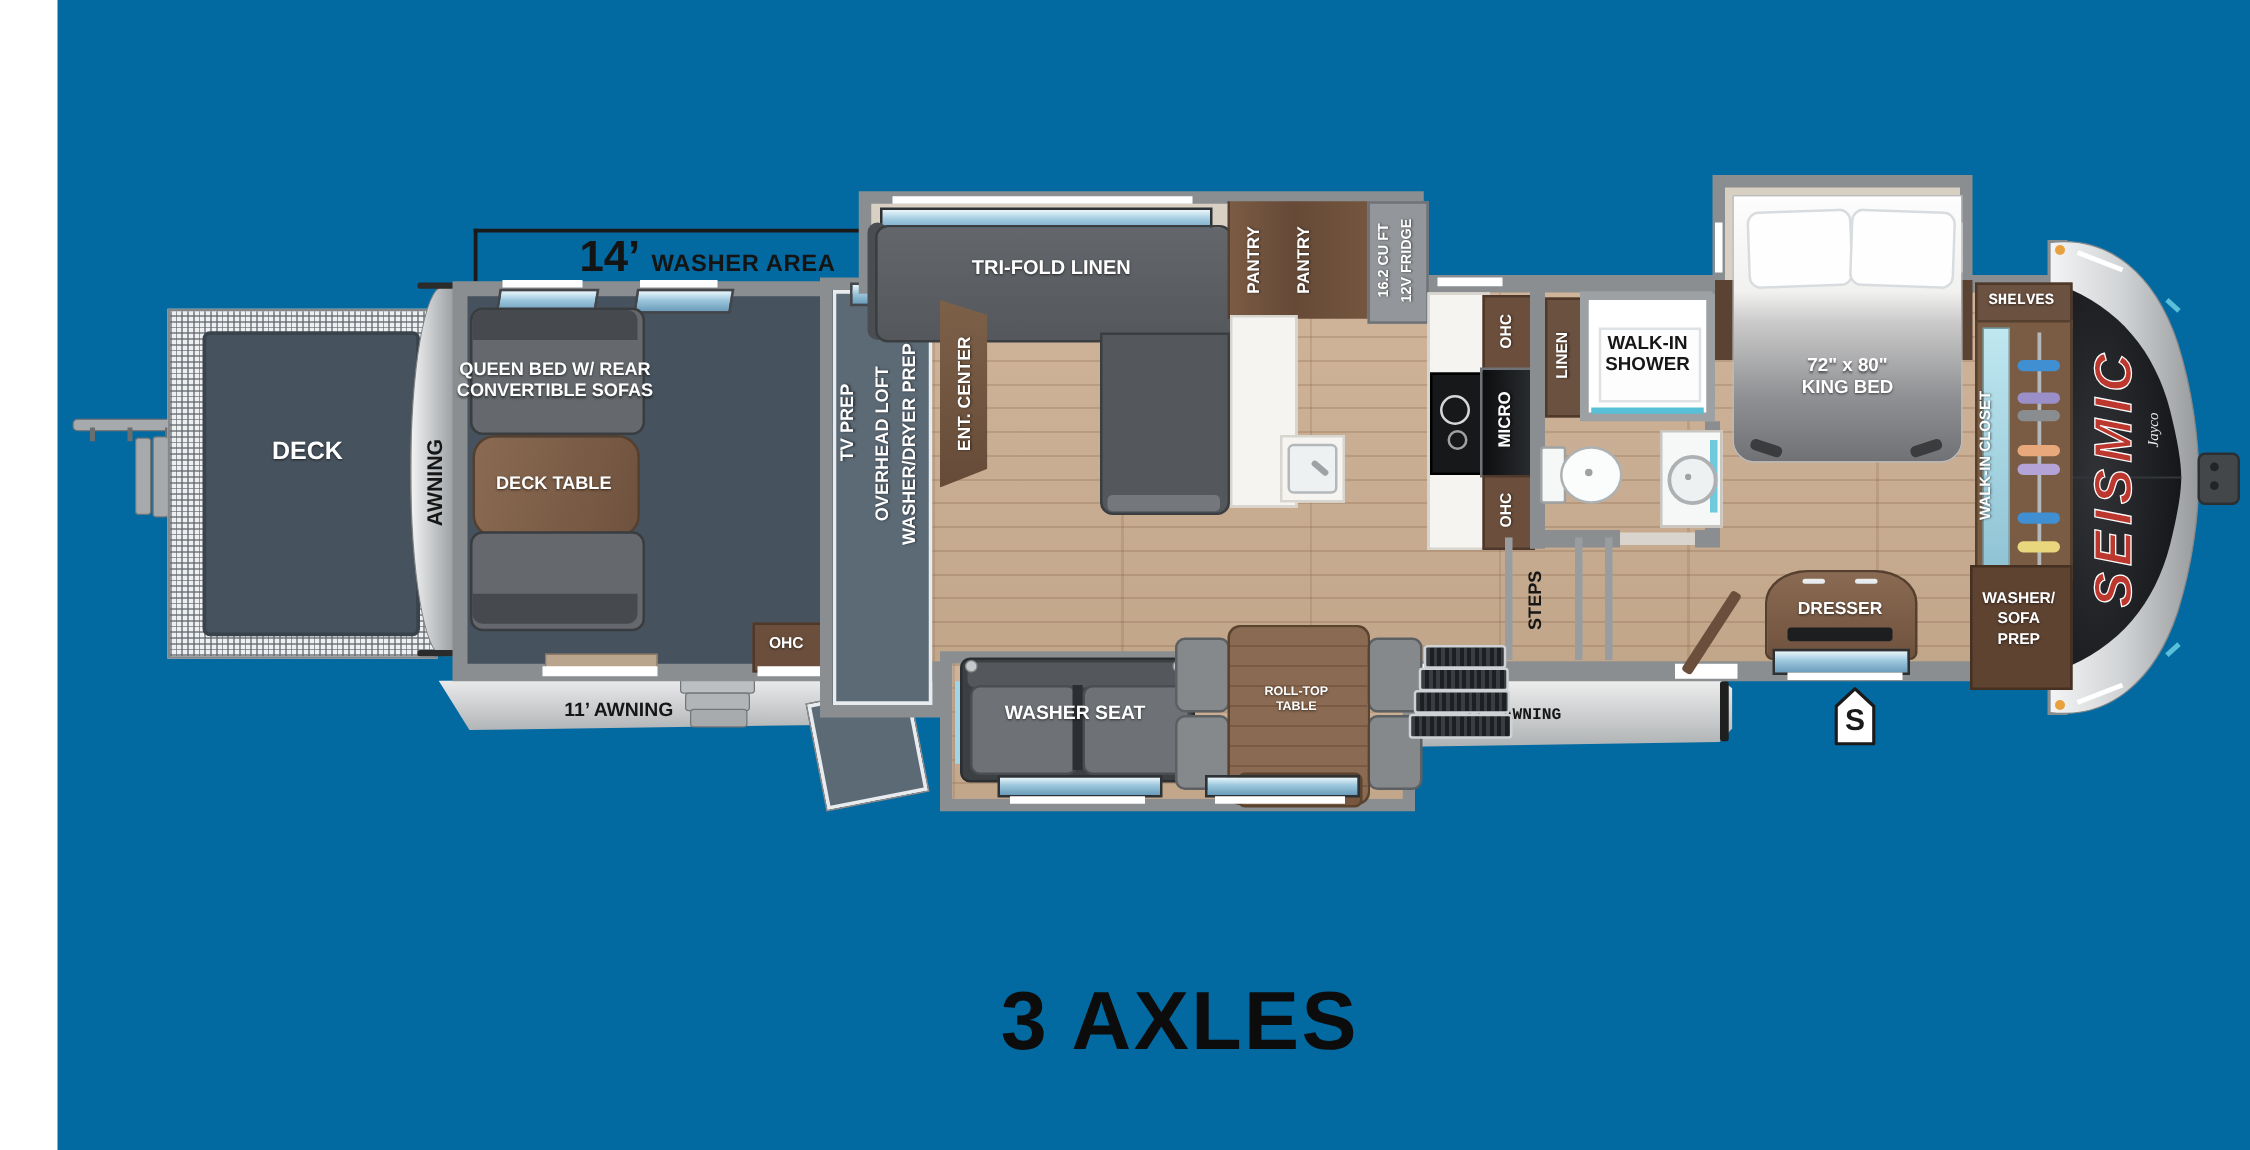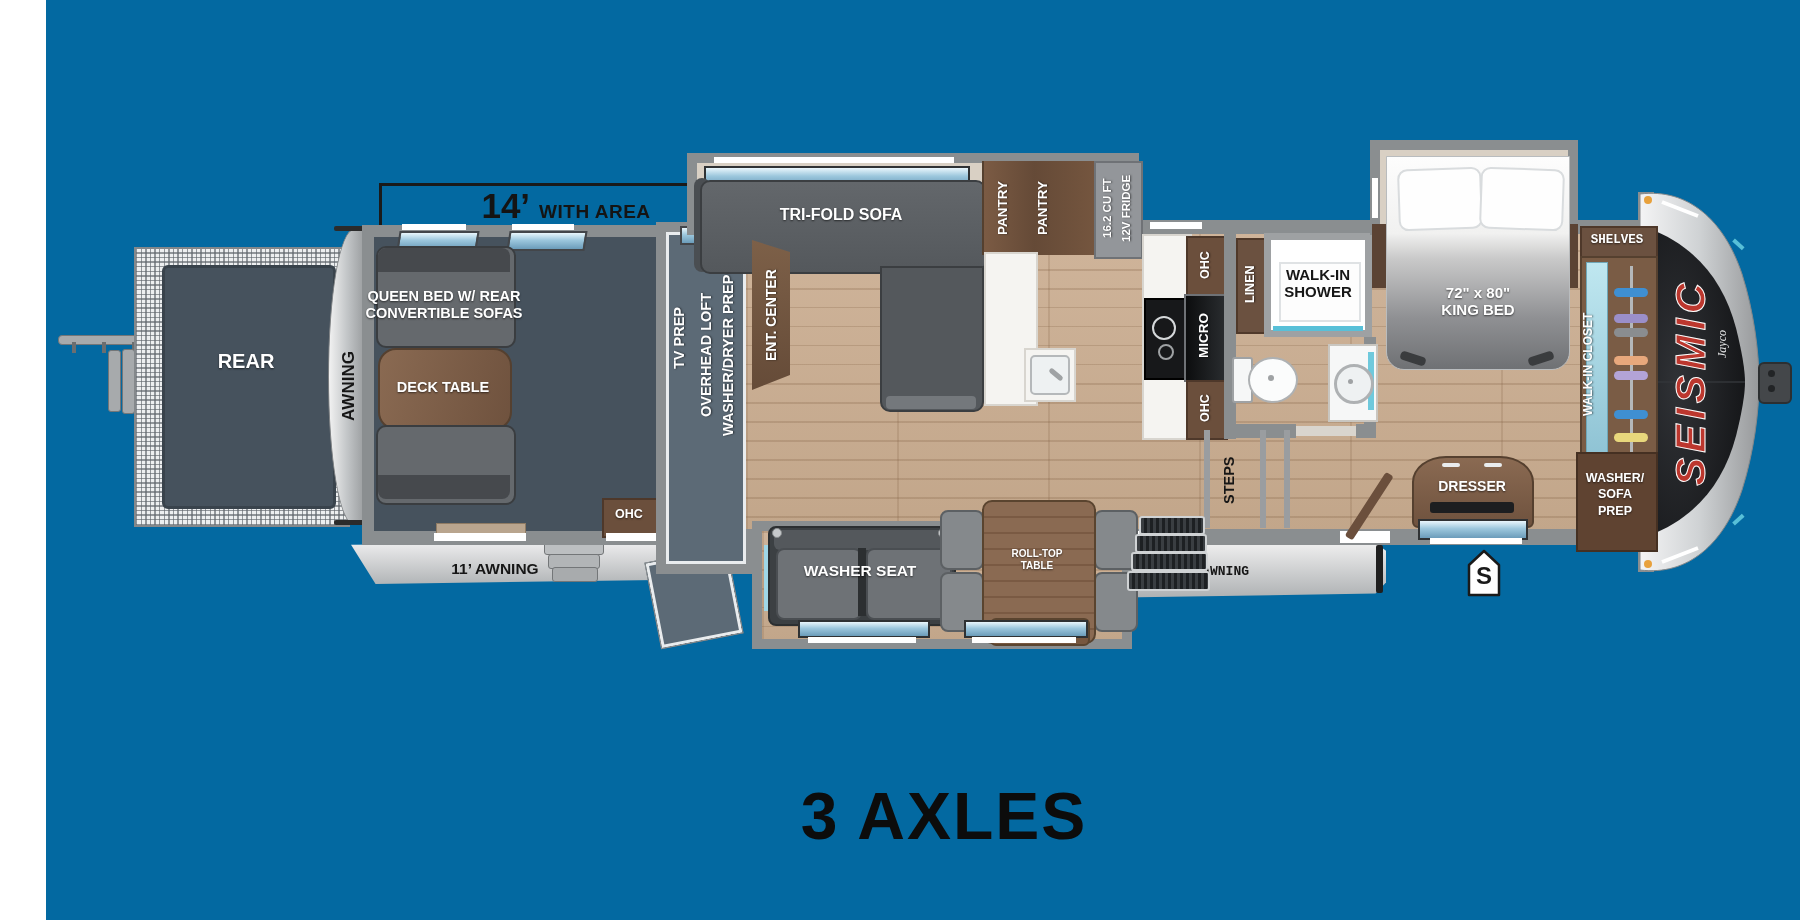--- a/index.html
+++ b/index.html
@@ -31,35 +31,35 @@
 </head>
 <body>
 
 <div id="stage">
 
   <div class="abs" style="left:333px;top:183px;width:374px;height:3px;background:#1a1a1a;"></div>
   <div class="abs" style="left:333px;top:183px;width:3px;height:42px;background:#1a1a1a;"></div>
   <div class="abs" style="left:704px;top:183px;width:3px;height:40px;background:#1a1a1a;"></div>
   <div class="abs" style="left:333px;top:186px;width:374px;height:40px;display:flex;align-items:baseline;justify-content:center;gap:9px;color:#141414;">
     <span style="font-size:35px;font-weight:bold;">14’</span>
-    <span style="font-size:19px;font-weight:bold;letter-spacing:.5px;">WITH AREA</span>
+    <span style="font-size:19px;font-weight:bold;letter-spacing:.5px;">WASHER AREA</span>
   </div>
 
   <div class="abs graybar" style="left:12px;top:335px;width:106px;height:8px;border-radius:4px;"></div>
   <div class="abs" style="left:26px;top:342px;width:4px;height:11px;background:#6b6e70;"></div>
   <div class="abs" style="left:56px;top:342px;width:4px;height:11px;background:#6b6e70;"></div>
   <div class="abs" style="left:86px;top:342px;width:4px;height:11px;background:#6b6e70;"></div>
   <div class="abs graybar" style="left:62px;top:350px;width:11px;height:60px;"></div>
   <div class="abs graybar" style="left:76px;top:349px;width:11px;height:63px;"></div>
   <div class="abs graybar" style="left:90px;top:348px;width:11px;height:66px;"></div>
   <div class="abs graybar" style="left:104px;top:347px;width:12px;height:69px;"></div>
 
   <div class="abs hatch" style="left:88px;top:247px;width:212px;height:276px;"></div>
   <div class="abs slate" style="left:116px;top:265px;width:168px;height:238px;border:3px solid #39434c;border-radius:6px;"></div>
-  <div class="lbl" style="left:120px;top:350px;width:160px;font-size:20px;">REAR</div>
+  <div class="lbl" style="left:120px;top:350px;width:160px;font-size:20px;">DECK</div>
 
   <div class="abs" style="left:282px;top:229px;width:40px;height:294px;background:linear-gradient(90deg,#f2f2f2,#c3c6c8 45%,#8f9294);border:1px solid #7e8183;border-radius:28px 3px 3px 28px / 160px 3px 3px 160px;"></div>
   <div class="abs" style="left:288px;top:226px;width:30px;height:5px;background:#2b2b2b;border-radius:2px;"></div>
   <div class="abs" style="left:288px;top:520px;width:30px;height:5px;background:#2b2b2b;border-radius:2px;"></div>
   <div class="dlbl vlabel" style="left:284px;top:328px;width:38px;height:116px;font-size:17px;">AWNING</div>
 
   <div class="abs" style="left:305px;top:543px;width:307px;height:41px;background:linear-gradient(180deg,#ececed,#b2b5b7);clip-path:polygon(0 4%,100% 0,100% 90%,8% 100%);"></div>
   <div class="dlbl" style="left:384px;top:560px;width:130px;font-size:15.5px;">11’ AWNING</div>
 
   <div class="abs" style="left:1042px;top:543px;width:298px;height:55px;background:linear-gradient(180deg,#efefef,#aeb1b3);clip-path:polygon(0 0,96.5% 0,100% 14%,100% 72%,96.5% 92%,0 100%);"></div>
@@ -112,21 +112,21 @@
 
   <div class="abs wall" style="left:641px;top:153px;width:452px;height:82px;"></div>
   <div class="abs" style="left:651px;top:163px;width:432px;height:72px;background:#d9d0c4;"></div>
   <div class="abs" style="left:668px;top:157px;width:240px;height:6px;background:#fff;"></div>
   <div class="abs winblue" style="left:658px;top:166px;width:262px;height:18px;border-color:#2f3234;"></div>
 
   <div class="abs" style="left:648px;top:178px;width:16px;height:94px;background:#4a4e52;border-radius:8px;"></div>
   <div class="abs" style="left:654px;top:180px;width:282px;height:90px;background:linear-gradient(180deg,#63676b,#54585c);border:2px solid #3b3e41;border-radius:10px;"></div>
   <div class="abs" style="left:834px;top:266px;width:100px;height:142px;background:#54585c;border:2px solid #3b3e41;border-radius:0 0 10px 10px;"></div>
   <div class="abs" style="left:840px;top:396px;width:90px;height:13px;background:#74787c;border-radius:4px;"></div>
-  <div class="lbl" style="left:664px;top:206px;width:262px;font-size:16px;">TRI-FOLD SOFA</div>
+  <div class="lbl" style="left:664px;top:206px;width:262px;font-size:16px;">TRI-FOLD LINEN</div>
 
   <div class="abs" style="left:936px;top:161px;width:112px;height:94px;background:linear-gradient(90deg,#7b5b44,#654a37 45%,#75563f);border-left:2px solid #55402f;"></div>
   <div class="lbl vlabel" style="left:946px;top:166px;width:22px;height:84px;font-size:13.5px;">PANTRY</div>
   <div class="lbl vlabel" style="left:986px;top:166px;width:22px;height:84px;font-size:13.5px;">PANTRY</div>
   <div class="abs" style="left:1048px;top:161px;width:45px;height:94px;background:#93969a;border:2px solid #6f7276;"></div>
   <div class="lbl vlabel" style="left:1048px;top:163px;width:45px;height:90px;font-size:11.5px;line-height:1.6;">16.2 CU FT
 12V FRIDGE</div>
 
   <div class="abs" style="left:706px;top:240px;width:38px;height:150px;background:linear-gradient(180deg,#7d6048,#654b38);clip-path:polygon(0 0,100% 8%,100% 90%,0 100%);"></div>
   <div class="lbl vlabel" style="left:708px;top:252px;width:34px;height:126px;font-size:14px;">ENT. CENTER</div>

